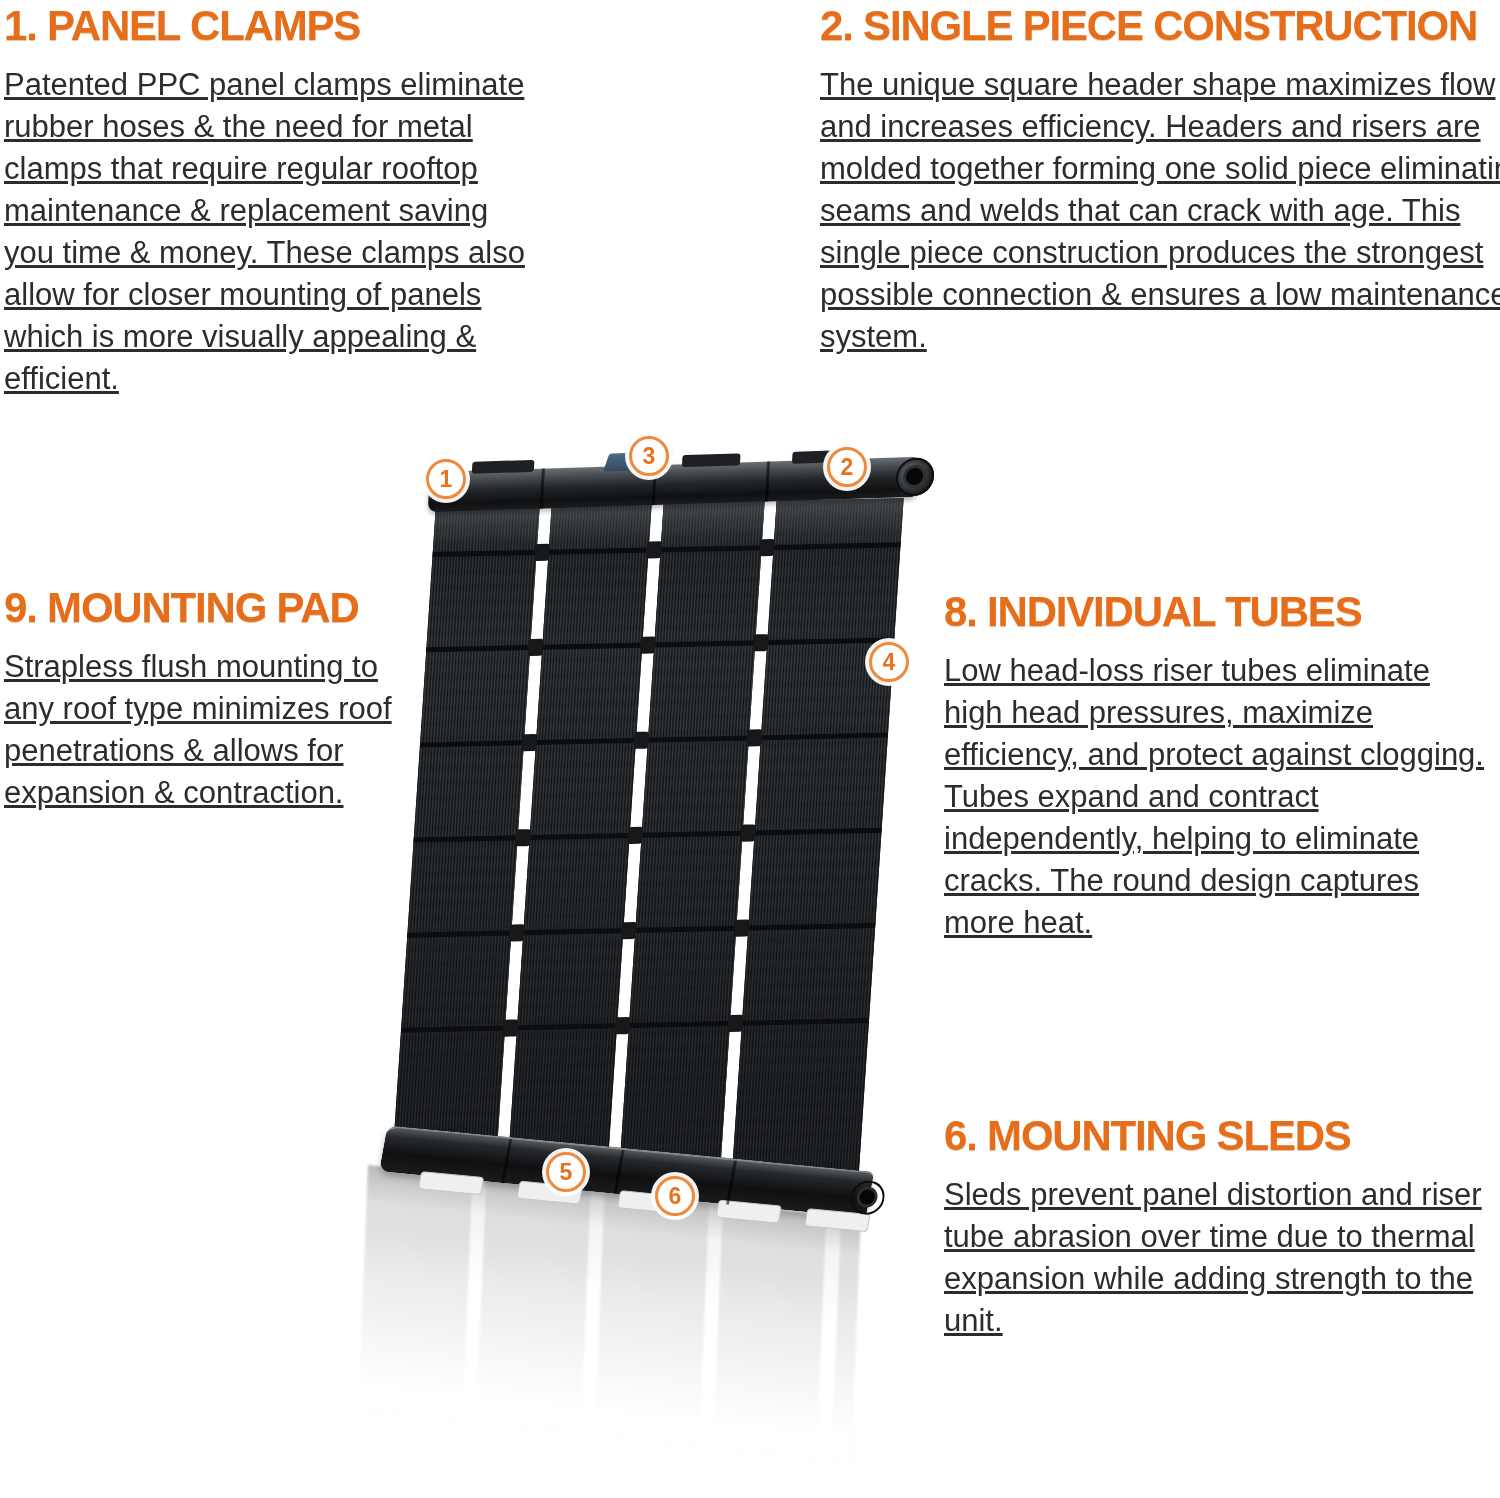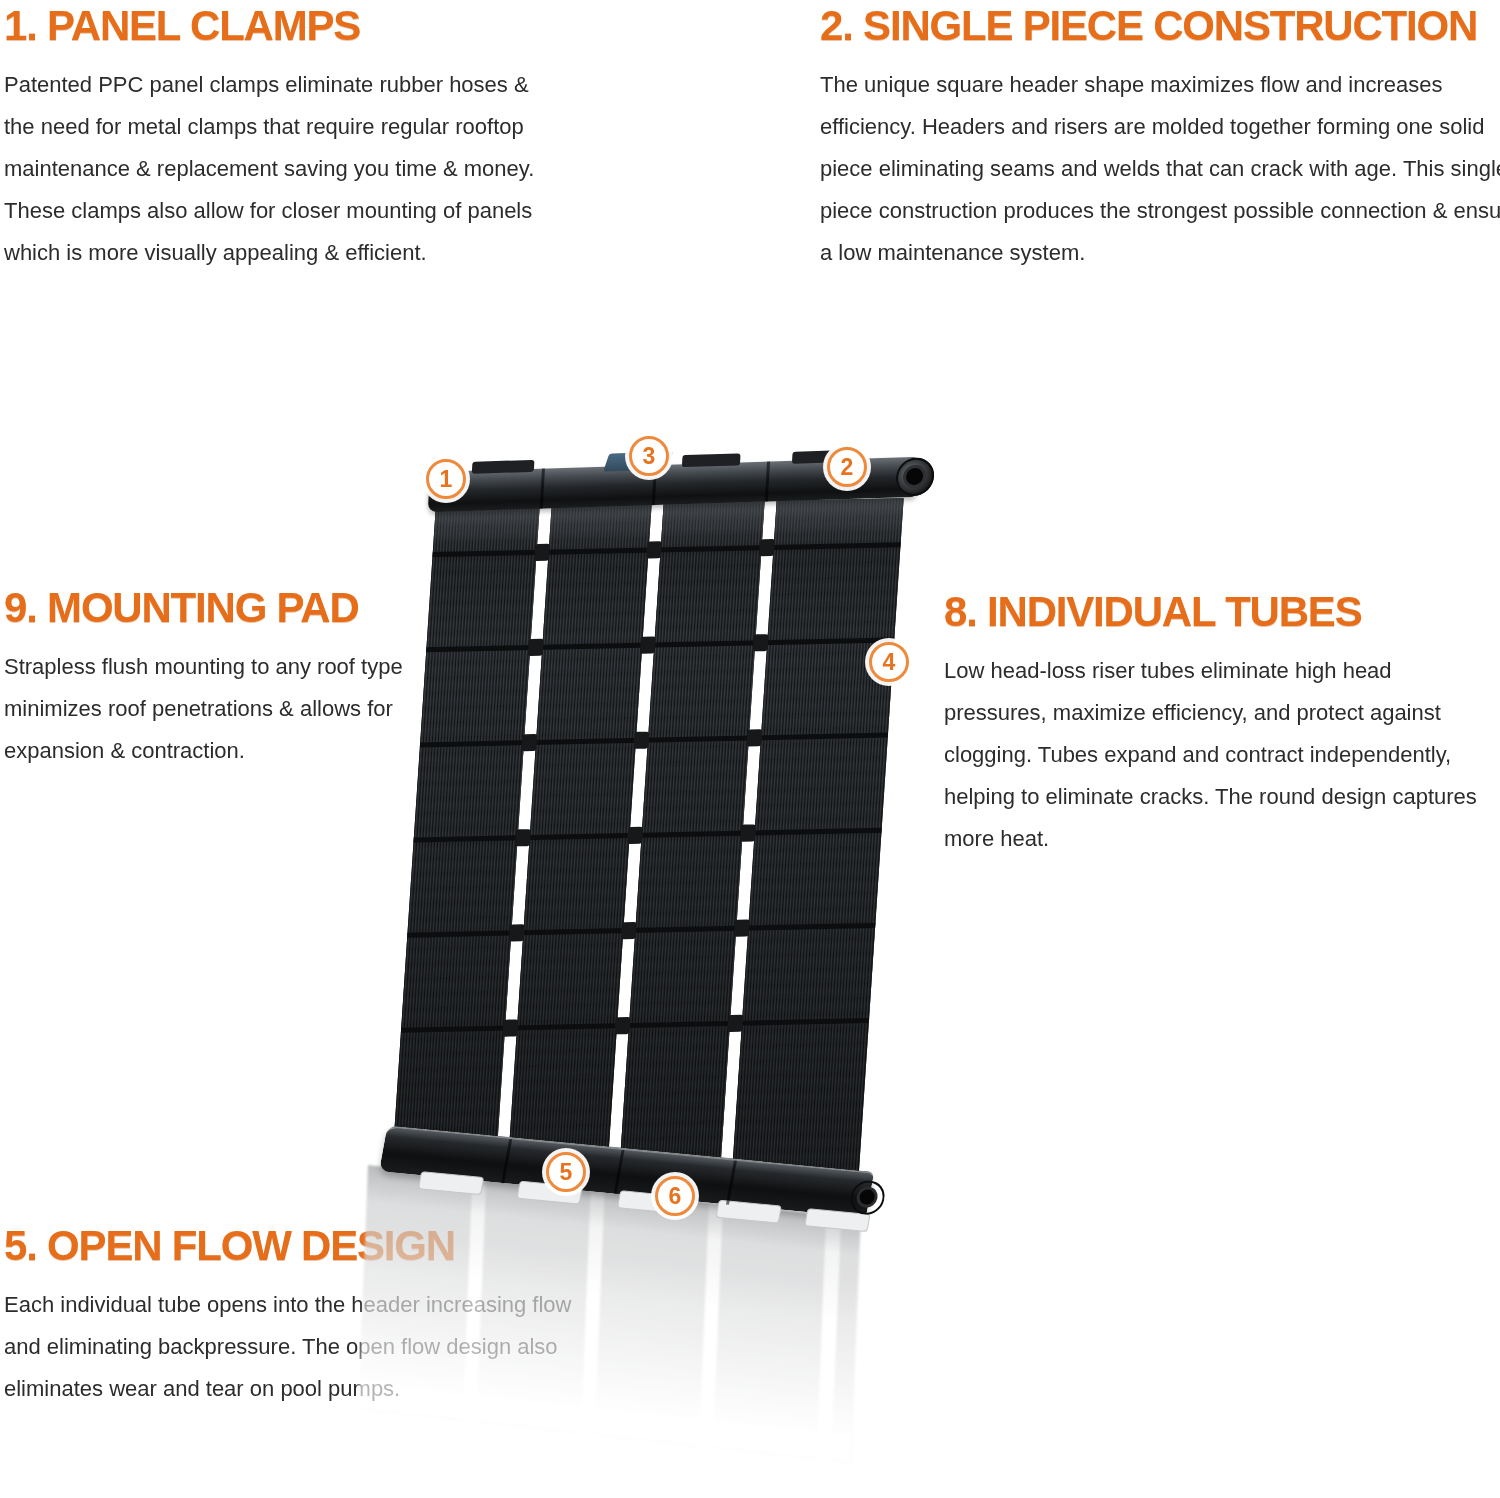--- a/index.html
+++ b/index.html
@@ -7,21 +7,21 @@
     position:relative;width:1500px;height:1498px;background:#ffffff;overflow:hidden;
     font-family:"Liberation Sans",sans-serif;
   }
   
   .feature{position:absolute;}
   .feature h2{
     margin:0 0 16px 0;font-weight:900;font-size:42px;line-height:1.05;
     letter-spacing:-1.2px;color:#e66e1a;white-space:nowrap;
     text-shadow:0 1px 0 rgba(196,86,10,.35);
   }
-  .feature p{margin:0;font-size:22px;line-height:42px;color:#2c2c2c;}
+  .feature p{margin:0;font-size:31px;line-height:42px;color:#2c2c2c;text-decoration:underline;}
   .s1{left:4px;  top:4px;    width:540px;}
   .s2{left:778px;top:4px;    width:718px;margin-left:42px;}
   .s3{left:4px;  top:586px;  width:420px;}
   .s4{left:944px;top:590px;  width:545px;}
   .s5{left:4px;  top:1224px; width:580px;}
   .s6{left:944px;top:1114px; width:545px;}
 
   
   .reflection{
     position:absolute;left:368px;top:1165px;width:492px;height:245px;z-index:0;
@@ -132,25 +132,25 @@
   <section class="feature s3">
     <h2>9. MOUNTING PAD</h2>
     <p>Strapless flush mounting to any roof type minimizes roof penetrations &amp; allows for expansion &amp; contraction.</p>
   </section>
 
   <section class="feature s4">
     <h2>8. INDIVIDUAL TUBES</h2>
     <p>Low head-loss riser tubes eliminate high head pressures, maximize efficiency, and protect against clogging. Tubes expand and contract independently, helping to eliminate cracks. The round design captures more heat.</p>
   </section>
 
-  <section class="feature s5">
-    <h2>5. OPEN FLOW DESIGN</h2>
-    <p>Each individual tube opens into the header increasing flow and eliminating backpressure. The open flow design also eliminates wear and tear on pool pumps.</p>
-  </section>
-
+
+  <section class="feature s6">
+    <h2>6. MOUNTING SLEDS</h2>
+    <p>Sleds prevent panel distortion and riser tube abrasion over time due to thermal expansion while adding strength to the unit.</p>
+  </section>
 
   <div class="reflection"></div>
 
   <div class="panel">
     <div class="col col1"></div>
     <div class="col col2"></div>
     <div class="col col3"></div>
     <div class="col col4"></div>
 
     <div class="strap st1">

